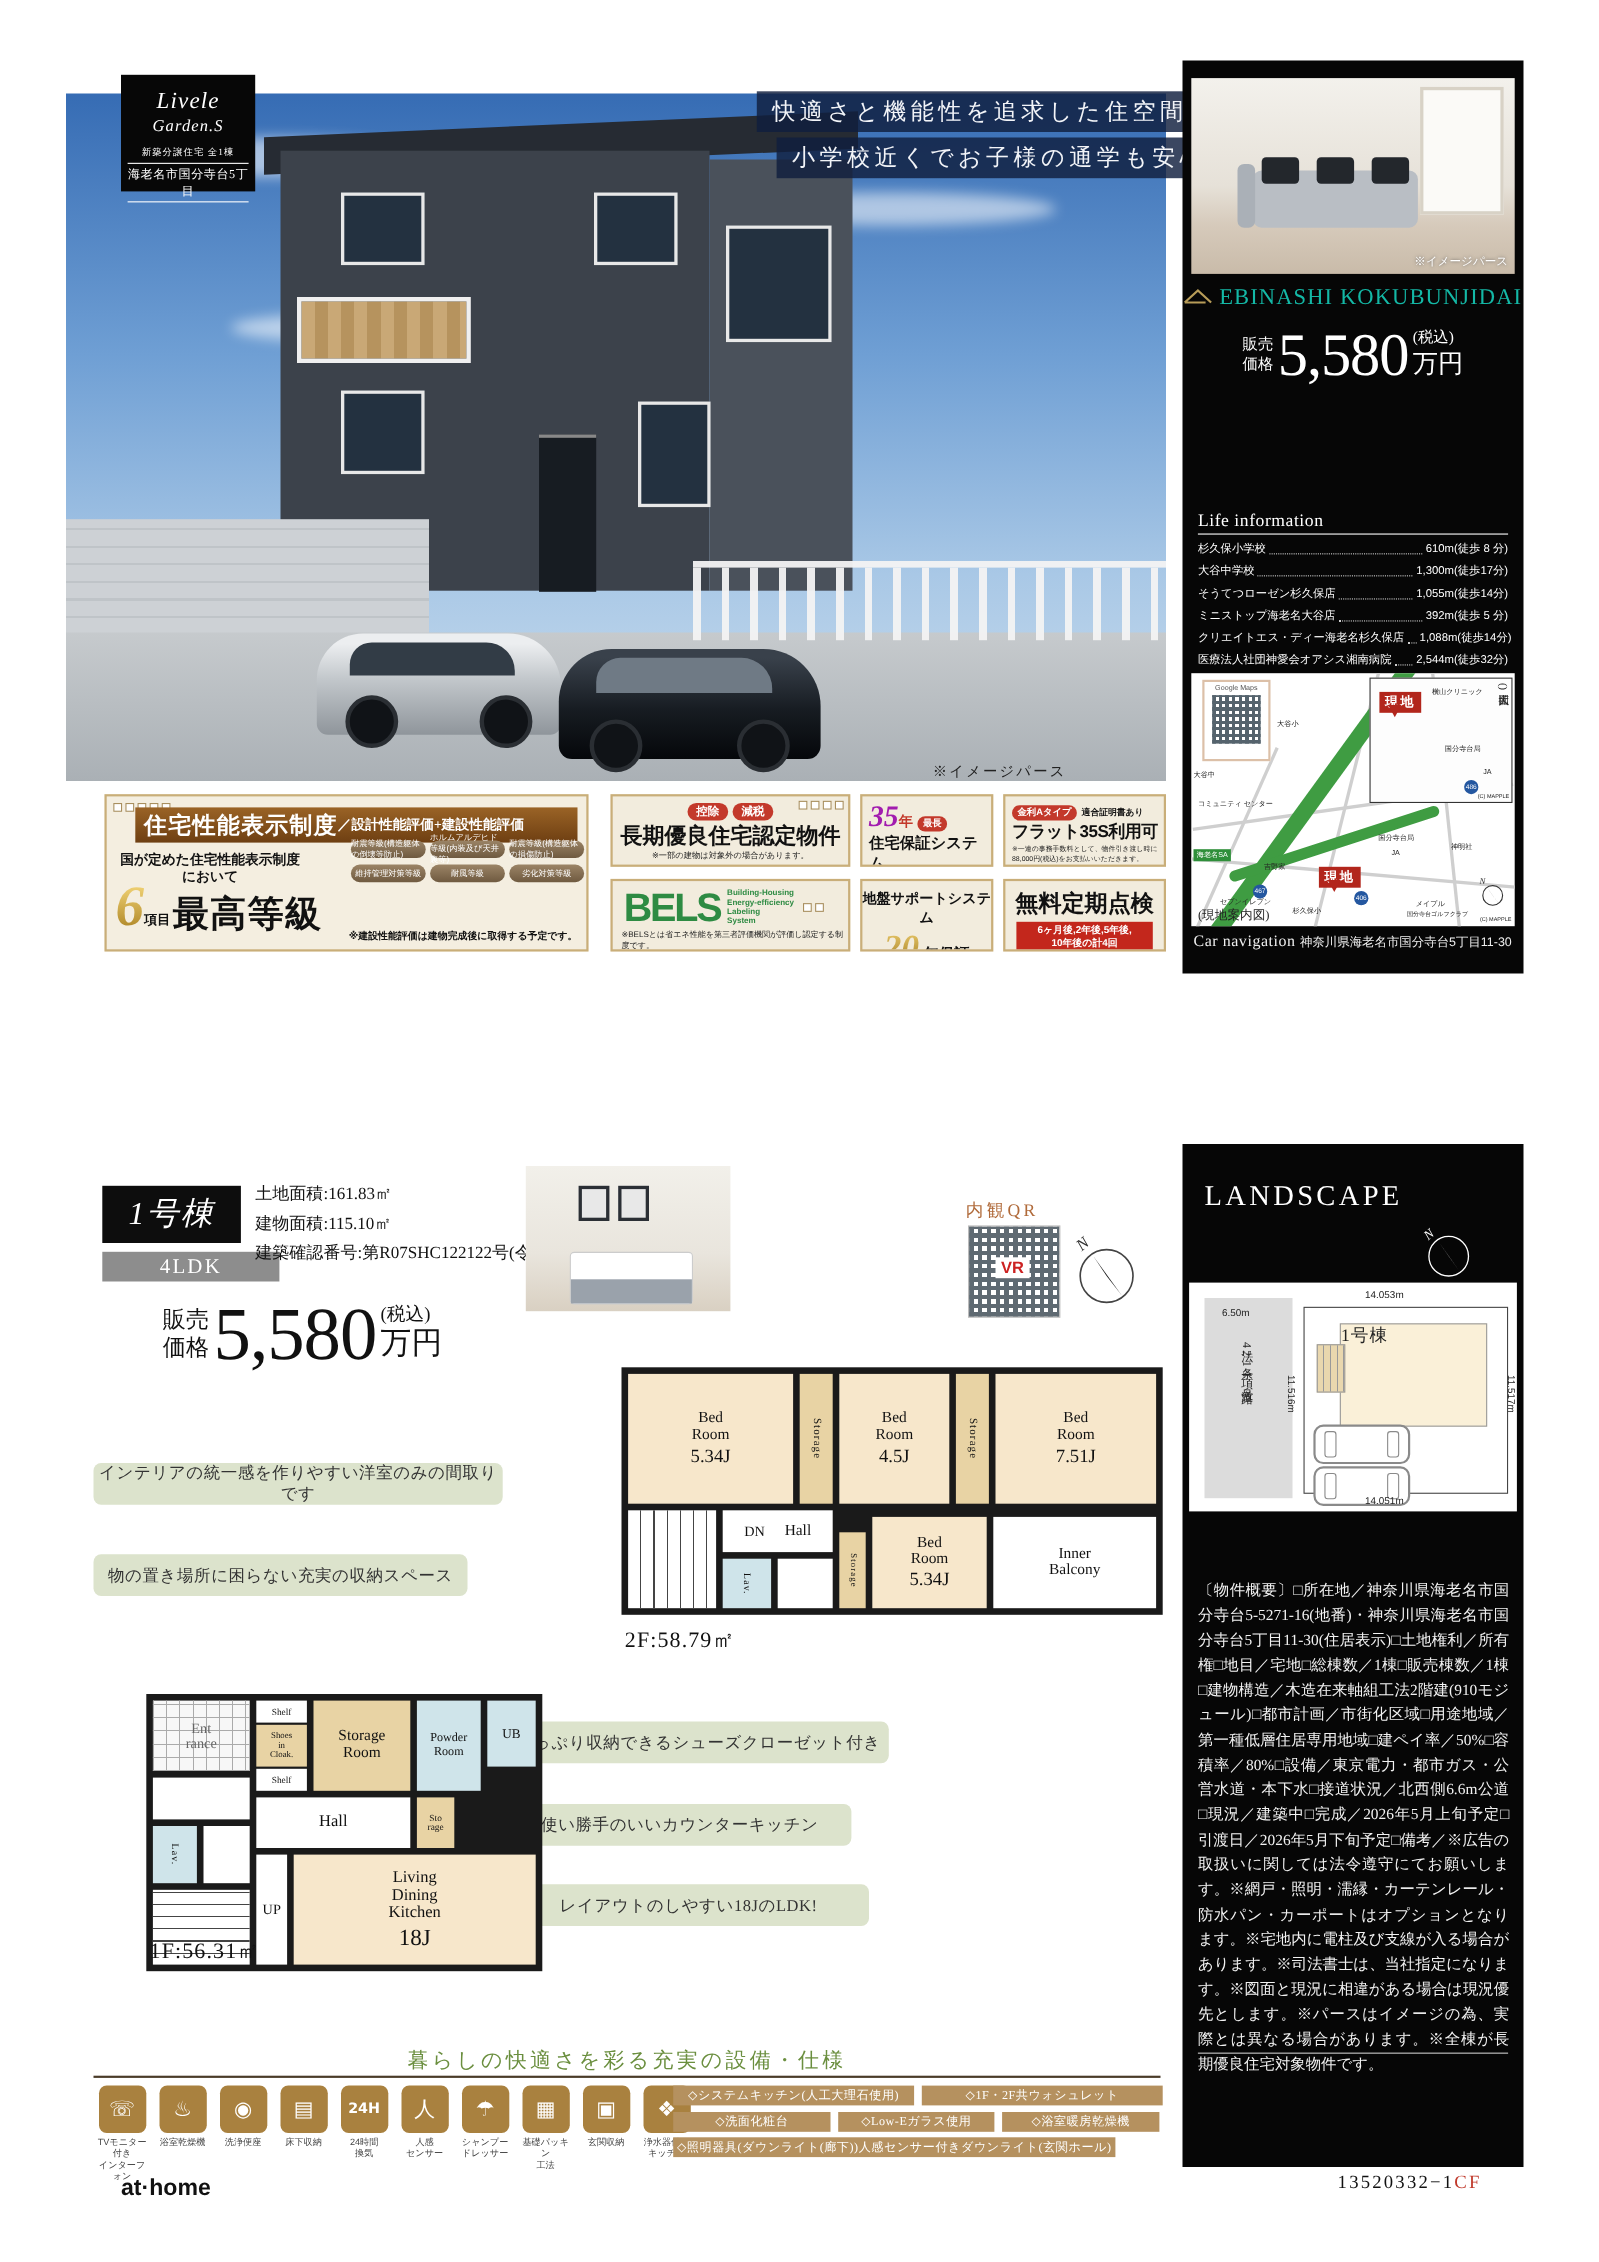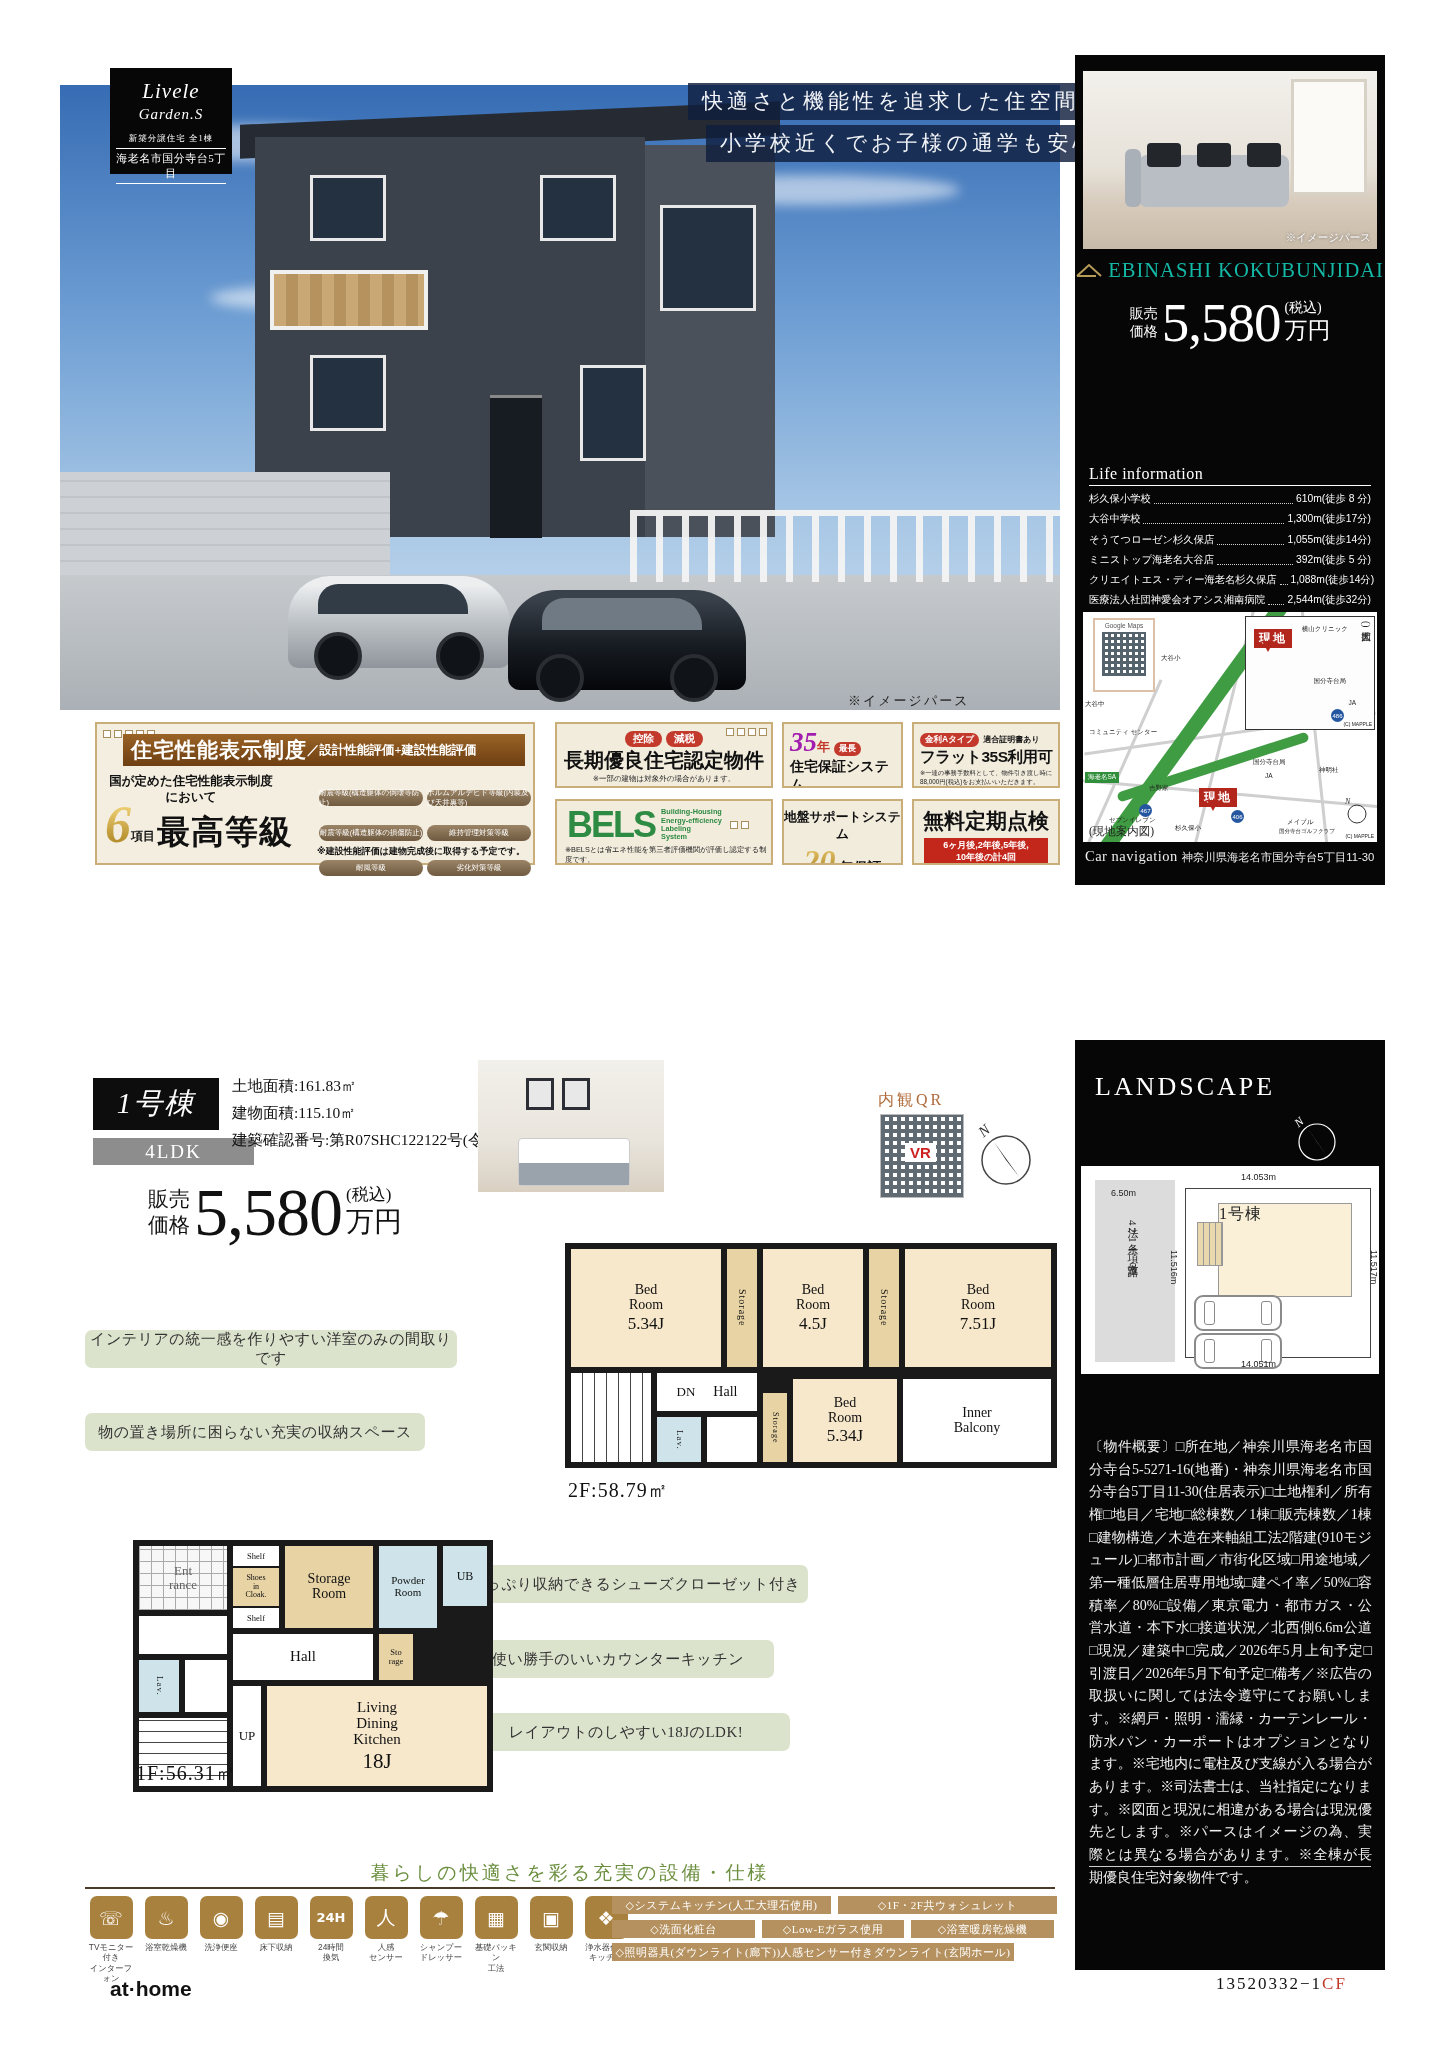--- a/index.html
+++ b/index.html
@@ -52,21 +52,21 @@
   .perf-bar{position:absolute;left:26px;top:10px;right:8px;height:32px;display:flex;align-items:center;
             background:linear-gradient(#9a6326,#6e3f12);color:#fff;padding:0 8px;}
   .perf-bar .t1{font-size:21px;font-weight:bold;letter-spacing:1px;}
   .perf-bar .t2{font-size:12.5px;font-weight:bold;}
   .perf-lead{position:absolute;left:10px;top:50px;width:168px;font-size:12.5px;font-weight:bold;text-align:center;line-height:1.25;}
   .perf-six{position:absolute;left:8px;top:78px;width:210px;display:flex;align-items:flex-end;}
   .num6{font-size:52px;font-style:italic;line-height:.9;font-weight:bold;
         background:linear-gradient(#f5d77a,#a87f1f);-webkit-background-clip:text;background-clip:text;color:transparent;}
   .perf-six .u{font-size:12px;font-weight:bold;margin:0 2px 4px 0;}
   .perf-six .g{font-size:33px;font-weight:bold;letter-spacing:1px;line-height:1;}
-  .pills{position:absolute;left:222px;top:66px;width:212px;display:grid;grid-template-columns:1fr 1fr;gap:19px 4px;}
+  .pills{position:absolute;left:222px;top:40px;width:212px;display:grid;grid-template-columns:1fr 1fr 1fr;gap:6px 4px;}
   .pill{height:16px;border-radius:9px;background:linear-gradient(#9b8466,#6f5a40);color:#fff;
         font-size:7.5px;display:flex;align-items:center;justify-content:center;letter-spacing:0;}
   .perf-note{position:absolute;right:8px;bottom:5px;font-size:9px;font-weight:bold;}
   
   .bgrid{left:555px;top:722px;width:505px;height:143px;display:grid;
          grid-template-columns:218px 121px 148px;grid-template-rows:66px 66px;gap:11px 9px;}
   .bcell{background:#f2ecdd;border:2px solid #c9ae79;box-sizing:border-box;position:relative;overflow:hidden;}
   .rpill{background:#c3392b;color:#fff;border-radius:9px;font-size:10.5px;font-weight:bold;
          padding:1px 8px;display:inline-block;}
   .bnote{font-size:7.5px;color:#222;}

